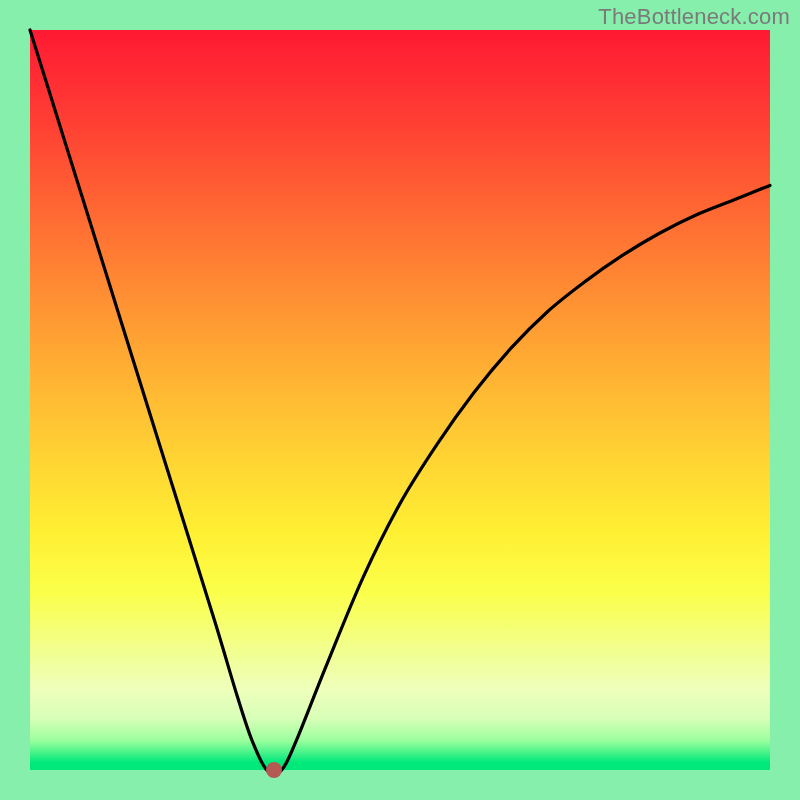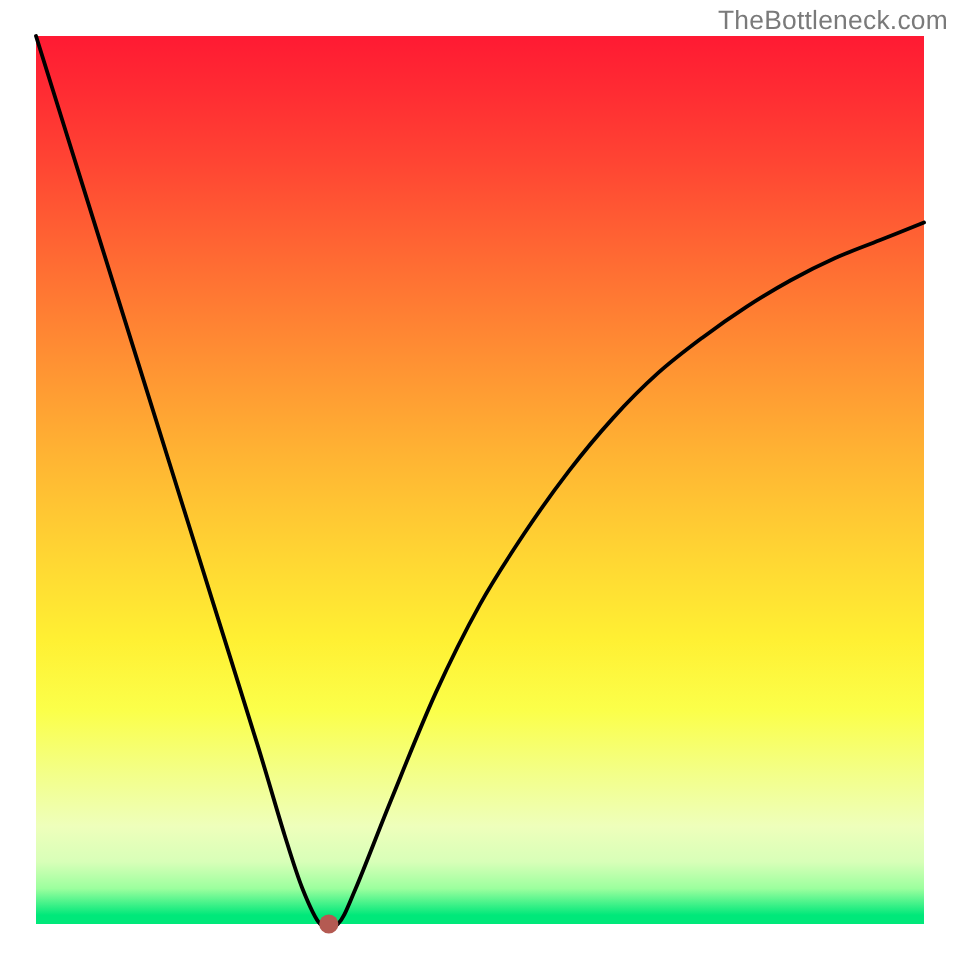--- a/index.html
+++ b/index.html
@@ -8,21 +8,21 @@
     width: 800px;
     height: 800px;
     background: #000;
     font-family: Arial, Helvetica, sans-serif;
     overflow: hidden;
   }
   .frame {
     position: relative;
     width: 800px;
     height: 800px;
-    background: #ffffff;
+    background: #86efac;
   }
   .attribution {
     position: absolute;
     top: 4px;
     right: 10px;
     color: #7a7a7a;
     font-size: 22px;
     font-weight: 500;
     letter-spacing: 0.2px;
     user-select: none;

